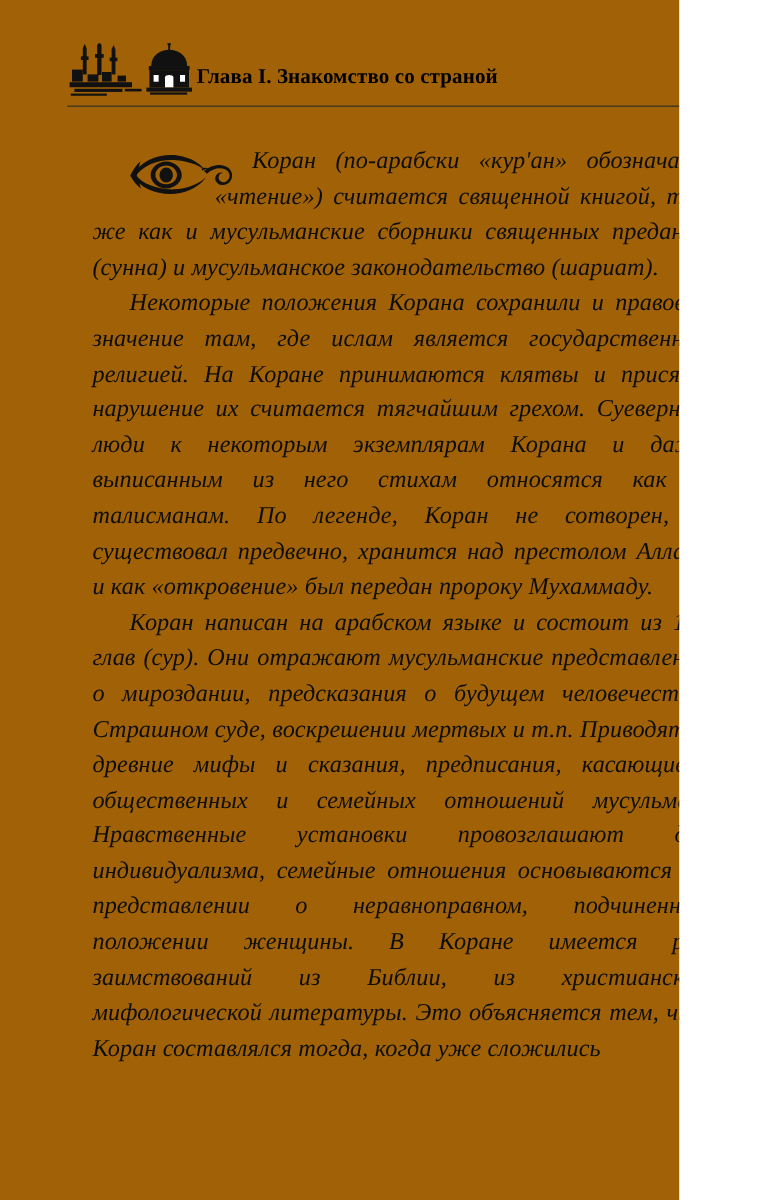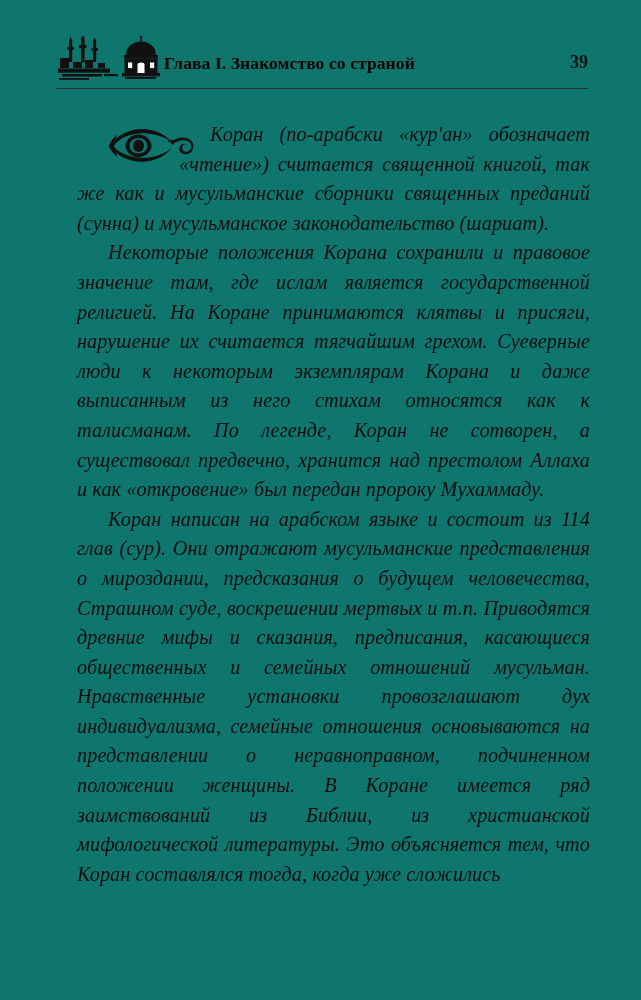--- a/index.html
+++ b/index.html
@@ -8,23 +8,23 @@
     padding: 0;
     background: #ffffff;
   }
   body {
     font-family: "Liberation Serif", "DejaVu Serif", serif;
     color: #0c0c0c;
     -webkit-font-smoothing: antialiased;
   }
   #page {
     position: relative;
-    width: 641px;
+    width: 566px;
     height: 1000px;
-    background: #0f766e;
+    background: #a16207;
     overflow: hidden;
   }
   
   #header {
     position: absolute;
     left: 56px;
     top: 36px;
     width: 532px;
     height: 50px;
   }

